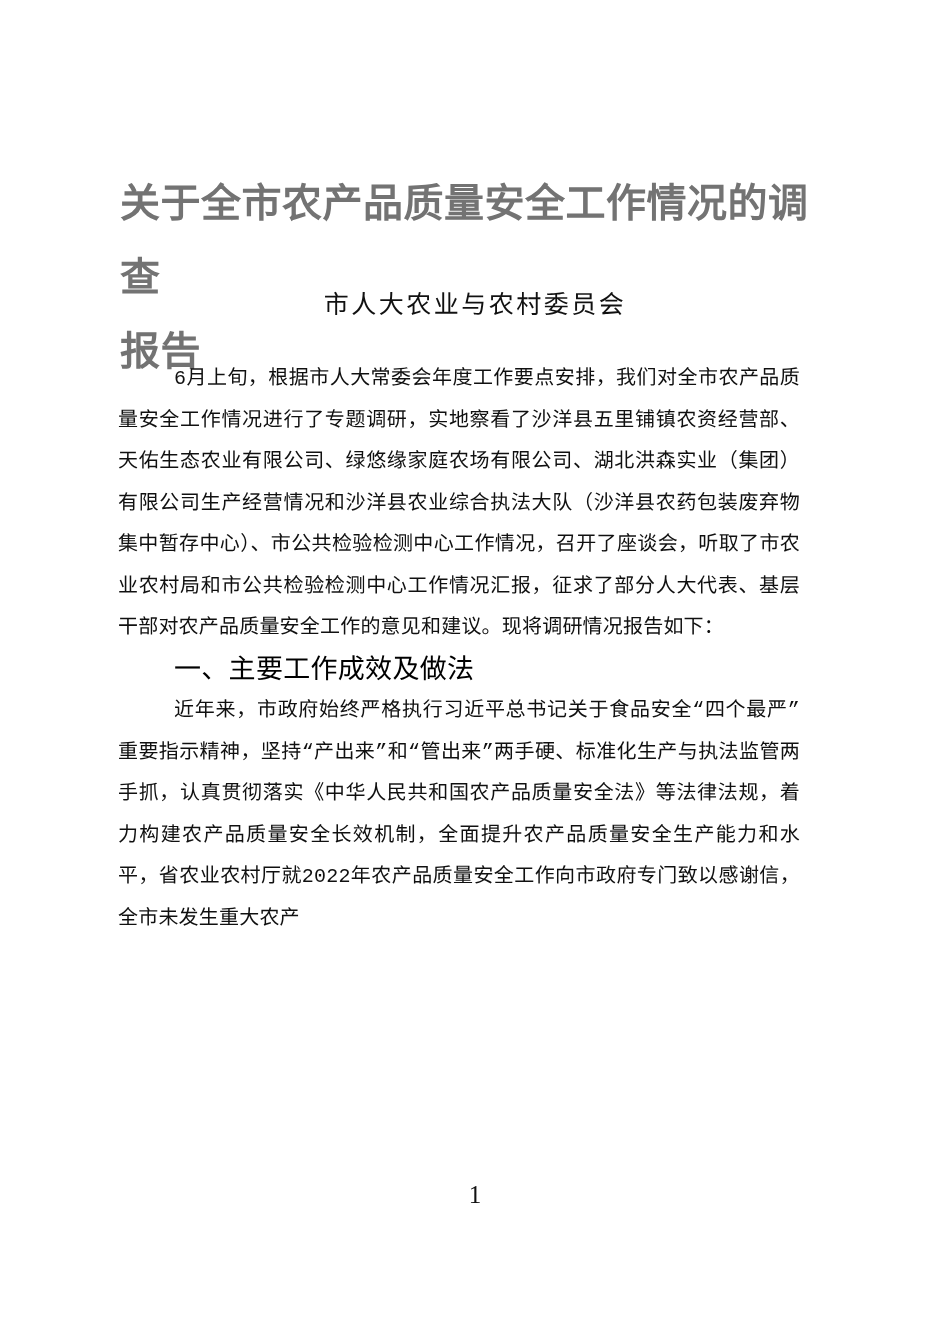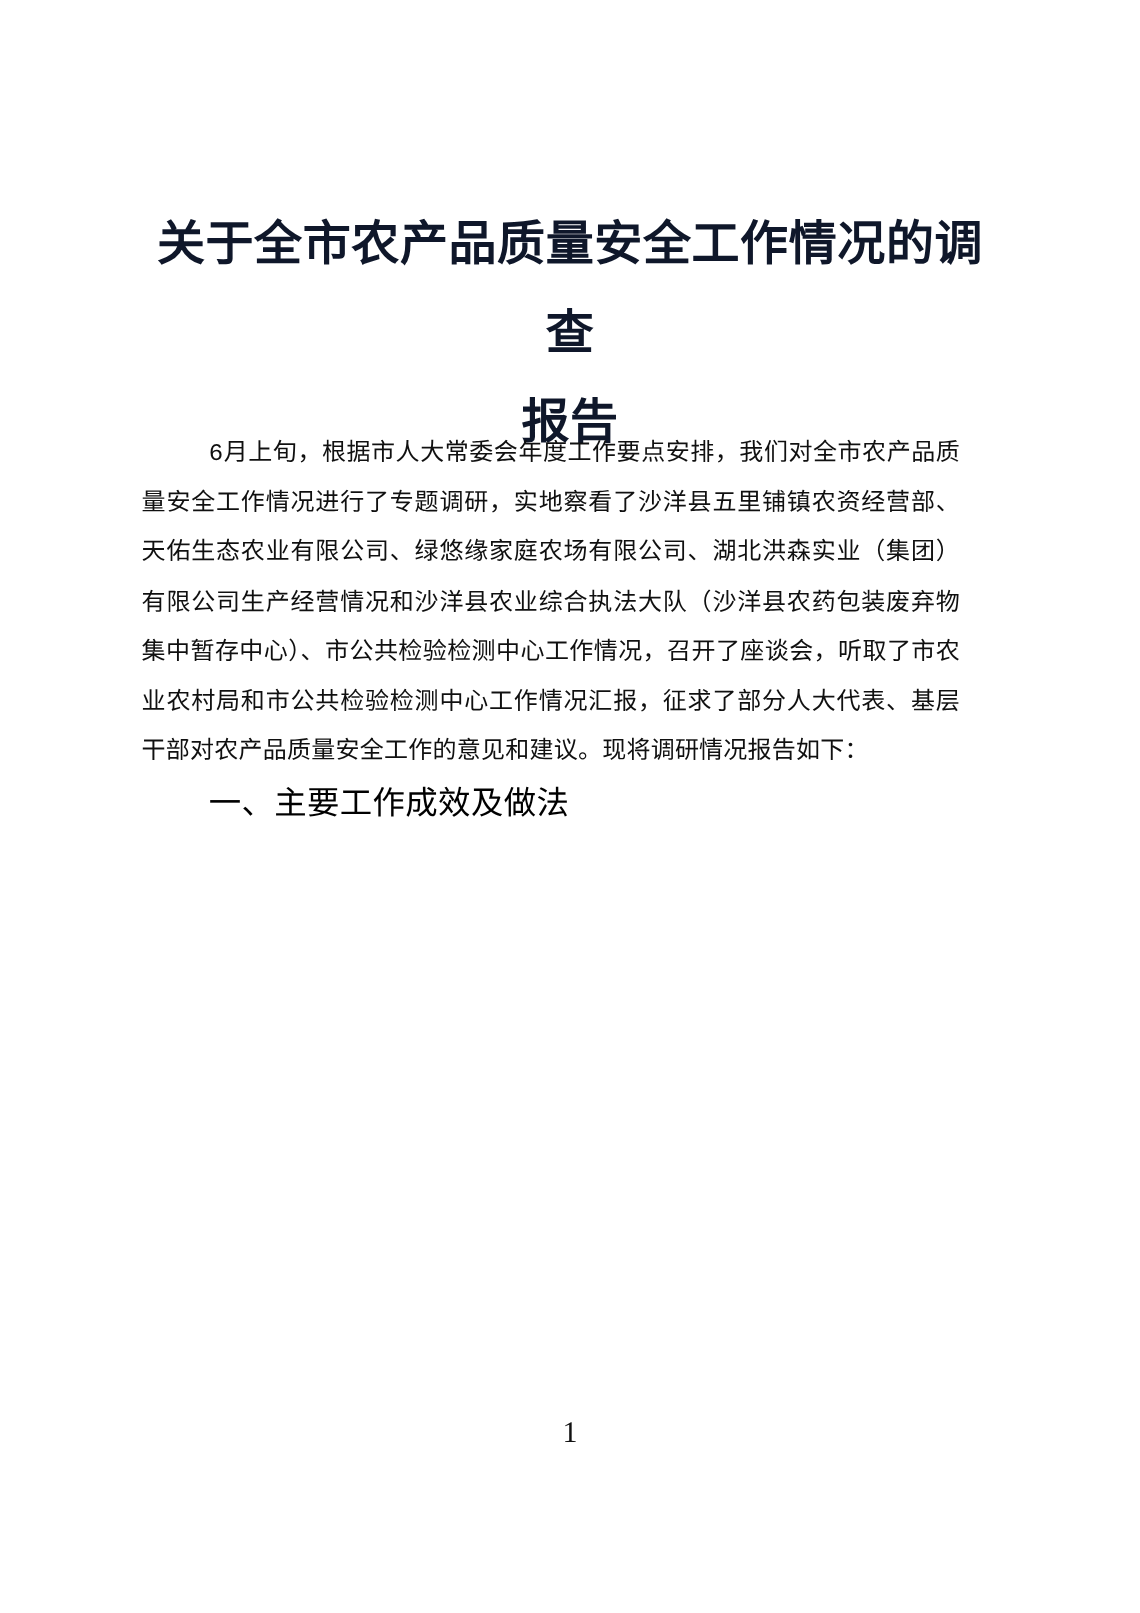--- a/index.html
+++ b/index.html
@@ -25,27 +25,26 @@
     height: 1344px;
     background: #fff;
   }
 
   
   .doc-title {
     position: absolute;
     left: 120px;
     top: 140px;
     width: 710px;
-    text-align: center;
     font-family: "Liberation Serif", "DejaVu Serif", serif;
     font-weight: 700;
     font-size: 40px;
     line-height: 74px;
     letter-spacing: 0.5px;
-    color: #0f172a;
+    color: #737373;
   }
 
   .doc-subtitle {
     position: absolute;
     left: 120px;
     top: 288px;
     width: 710px;
     text-align: center;
     font-family: "Liberation Serif", "DejaVu Serif", serif;
     font-weight: 400;
@@ -106,21 +105,23 @@
 </head>
 <body>
 
 <div class="page">
 
   <h1 class="doc-title">
     <span>关于全市农产品质量安全工作情况的调查</span><br>
     <span>报告</span>
   </h1>
 
+  <div class="doc-subtitle">市人大农业与农村委员会</div>
 
   <div class="body-flow">
     <p class="para indent">6月上旬，根据市人大常委会年度工作要点安排，我们对全市农产品质量安全工作情况进行了专题调研，实地察看了沙洋县五里铺镇农资经营部、天佑生态农业有限公司、绿悠缘家庭农场有限公司、湖北洪森实业（集团）有限公司生产经营情况和沙洋县农业综合执法大队（沙洋县农药包装废弃物集中暂存中心）、市公共检验检测中心工作情况，召开了座谈会，听取了市农业农村局和市公共检验检测中心工作情况汇报，征求了部分人大代表、基层干部对农产品质量安全工作的意见和建议。现将调研情况报告如下：</p>
     <p class="section-heading">一、主要工作成效及做法</p>
+    <p class="para indent">近年来，市政府始终严格执行习近平总书记关于食品安全“四个最严”重要指示精神，坚持“产出来”和“管出来”两手硬、标准化生产与执法监管两手抓，认真贯彻落实《中华人民共和国农产品质量安全法》等法律法规，着力构建农产品质量安全长效机制，全面提升农产品质量安全生产能力和水平，省农业农村厅就2022年农产品质量安全工作向市政府专门致以感谢信，全市未发生重大农产</p>
   </div>
 
   <div class="page-number">1</div>
 
 </div>
 
 </body></html>

